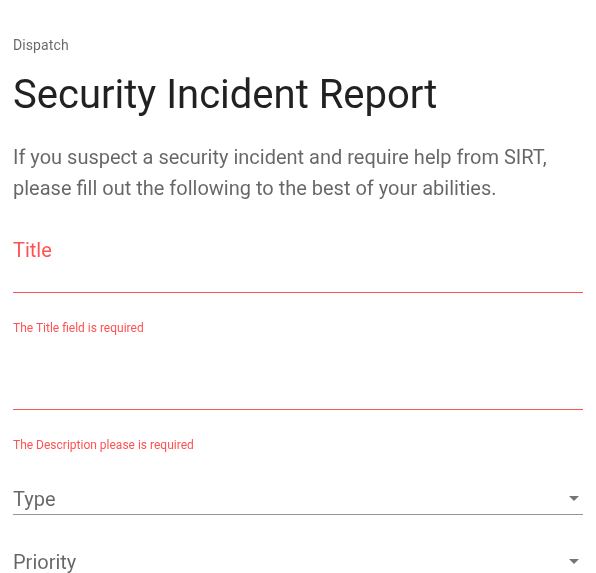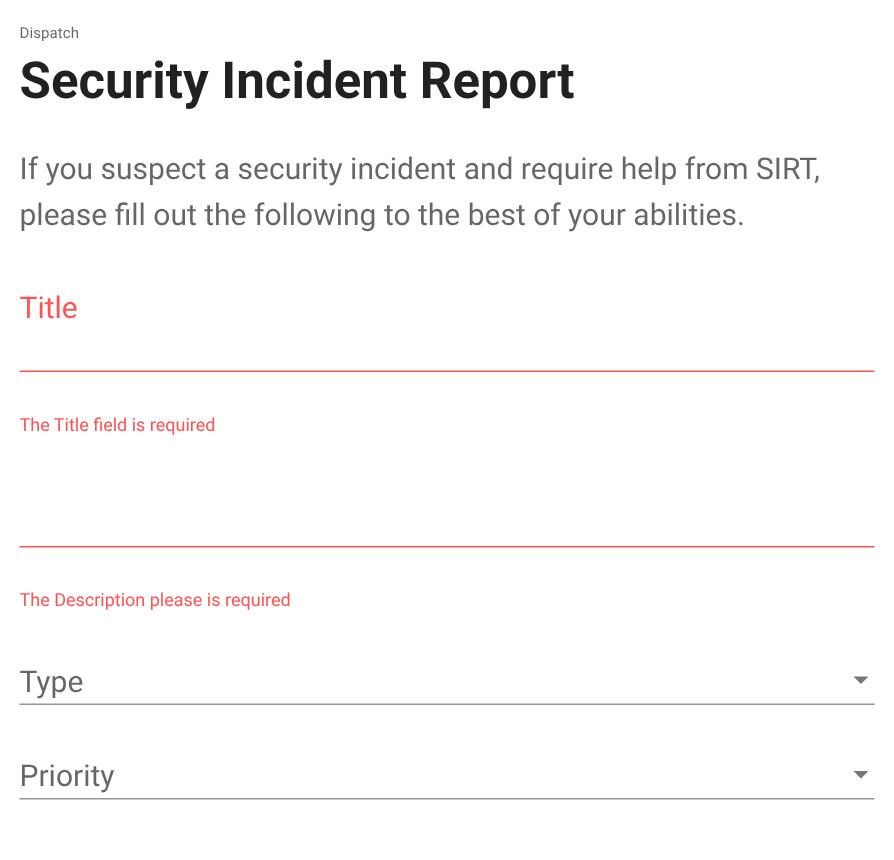--- a/index.html
+++ b/index.html
@@ -6,32 +6,33 @@
     body {
       font-family: Roboto, "Helvetica Neue", Arial, sans-serif;
       background: #ffffff;
       width: 596px;
       height: 573px;
       overflow: hidden;
       color: rgba(0,0,0,0.87);
     }
     .container { padding: 16px 13px 13px 13px; }
     .overline {
-      font-size: 10px;
+      font-size: 14px;
       color: rgba(0,0,0,0.6);
       letter-spacing: 0.0071em;
       line-height: 1.35;
+      margin-top: 20px;
     }
     .headline {
-      font-size: 34px;
-      font-weight: 700;
+      font-size: 40px;
+      font-weight: 400;
       letter-spacing: normal;
       line-height: 1.45;
       color: rgba(0,0,0,0.87);
-      margin-top: 0;
+      margin-top: 11px;
     }
     .intro {
       margin-top: 18px;
       font-size: 20px;
       line-height: 1.55;
       color: rgba(0,0,0,0.6);
       max-width: 570px;
     }
     .field { position: relative; margin-top: 32px; }
     .field.first { margin-top: 36px; }

